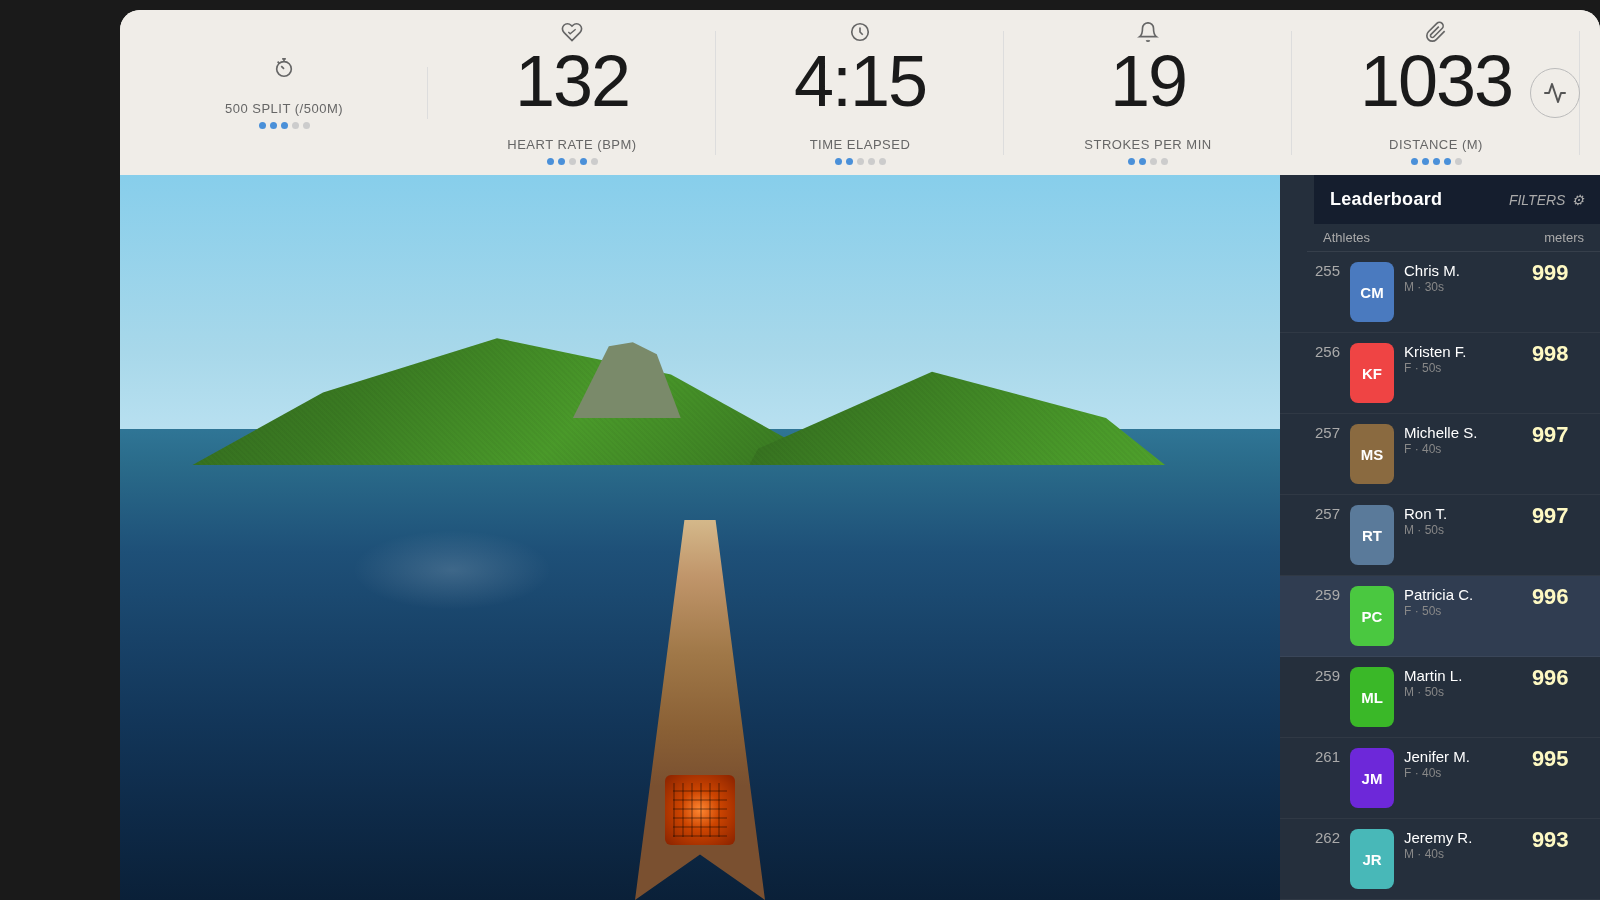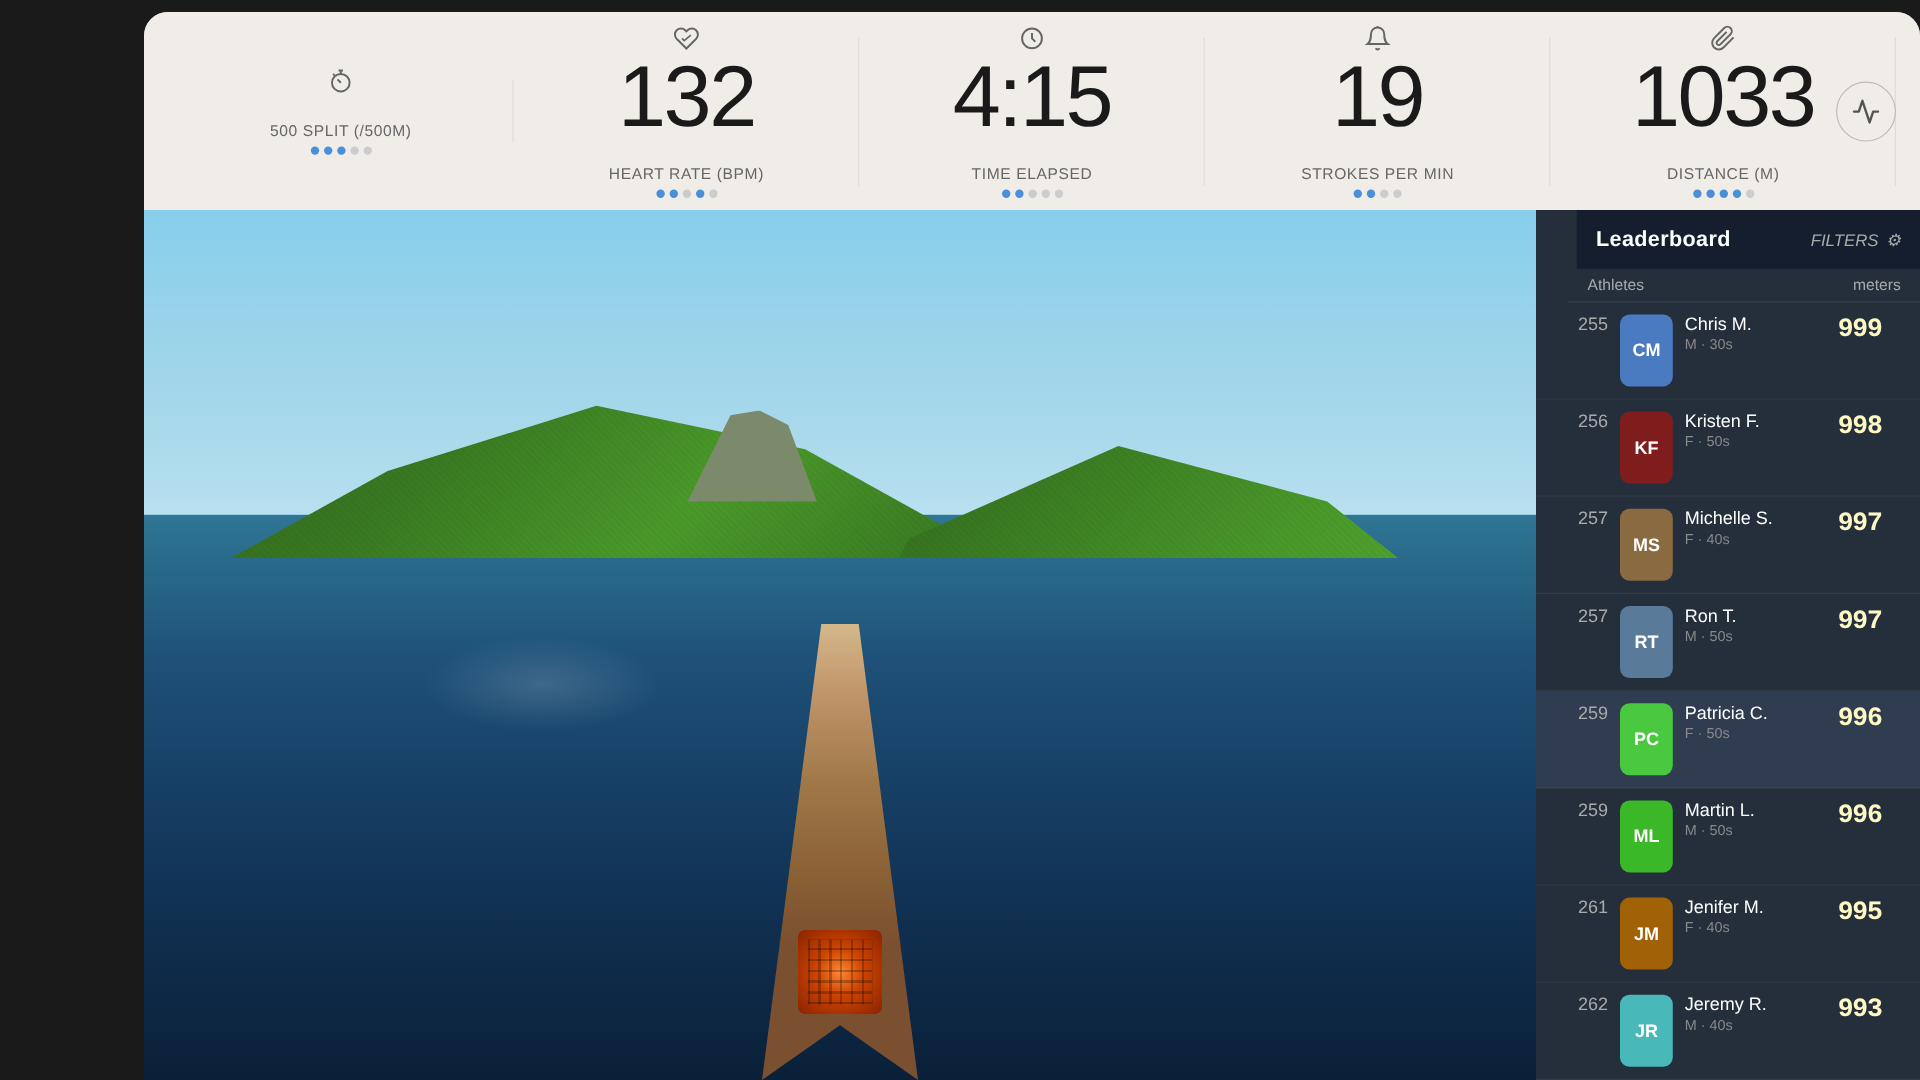--- a/index.html
+++ b/index.html
@@ -311,26 +311,26 @@
       align-items: center;
       justify-content: center;
       font-size: 15px;
       font-weight: 700;
       color: white;
       flex-shrink: 0;
       overflow: hidden;
     }
 
     .avatar-cm { background: #4a7abf; }
-    .avatar-kf { background: #7f1d1d; }
+    .avatar-kf { background: #ef4444; }
     .avatar-ms { background: #8a6a40; }
     .avatar-rt { background: #5a7a9a; }
     .avatar-pc { background: #4ac840; }
     .avatar-ml { background: #3ab828; }
-    .avatar-jm { background: #a16207; }
+    .avatar-jm { background: #6d28d9; }
     .avatar-jr { background: #48b8b8; }
 
     .lb-info {
       flex: 1;
       min-width: 0;
     }
 
     .lb-name {
       color: #ffffff;
       font-size: 15px;

